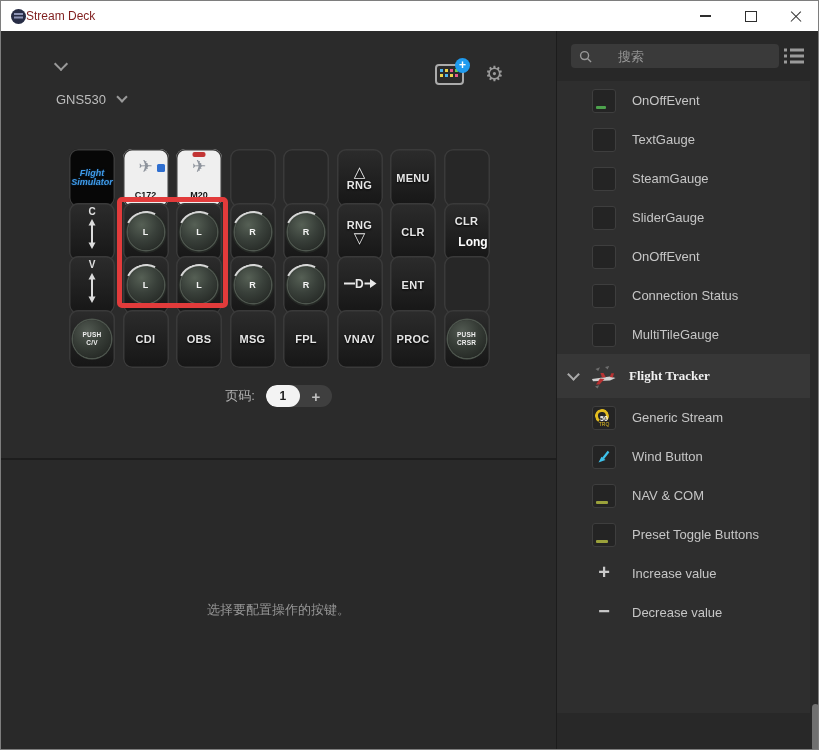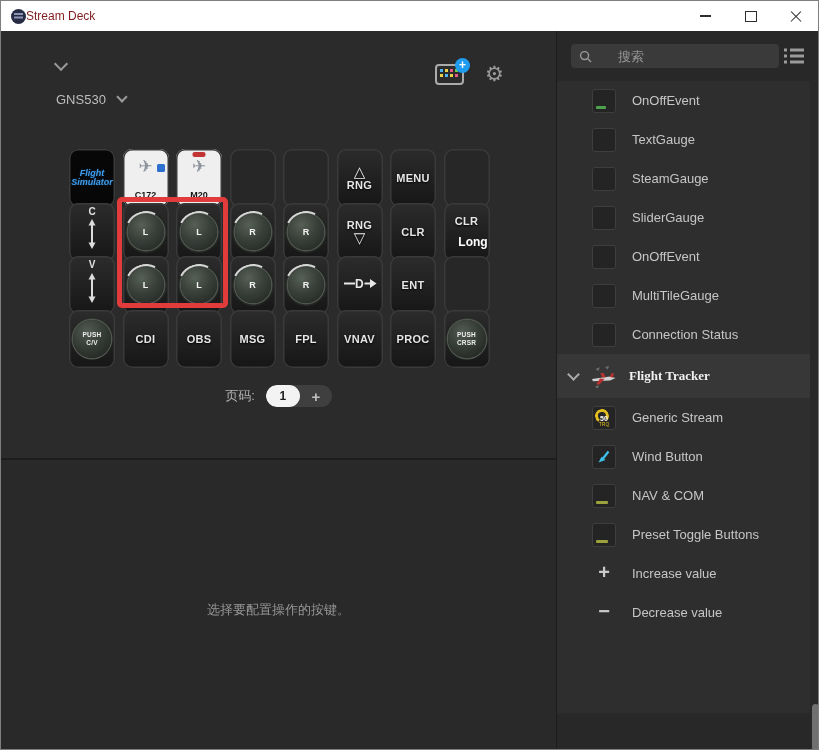--- a/index.html
+++ b/index.html
@@ -362,25 +362,25 @@
         <div class="action-item">
           <span class="a-icon blank-tile-icon"></span>
           <span class="a-label">SliderGauge</span>
         </div>
         <div class="action-item">
           <span class="a-icon blank-tile-icon"></span>
           <span class="a-label">OnOffEvent</span>
         </div>
         <div class="action-item">
           <span class="a-icon blank-tile-icon"></span>
+          <span class="a-label">Connection Status</span>
+        </div>
+        <div class="action-item">
+          <span class="a-icon blank-tile-icon"></span>
           <span class="a-label">MultiTileGauge</span>
-        </div>
-        <div class="action-item">
-          <span class="a-icon blank-tile-icon"></span>
-          <span class="a-label">Connection Status</span>
         </div>
         <div class="action-item category">
           <span class="cat-chev"></span>
           <span class="a-icon airplane-icon"><svg width="26" height="26" viewBox="0 0 26 26">
               <polygon points="1,16 19,13.5 24.5,15 19,17.5 2,18.2" fill="#d2d2d2"></polygon>
               <polygon points="9,15.5 5,21.5 8.5,21.5 13.5,16" fill="#b83232"></polygon>
               <polygon points="11,14.5 9.5,10 12.5,10 14.8,14.2" fill="#b83232"></polygon>
               <polygon points="18.8,14 20.3,10.3 23,10.3 21.8,14.6" fill="#b83232"></polygon>
               <polygon points="4.5,6 9,4.2 7.2,8" fill="#6e6e6e"></polygon>
               <polygon points="14,4 18.2,3 16.6,6.6" fill="#6e6e6e"></polygon>

